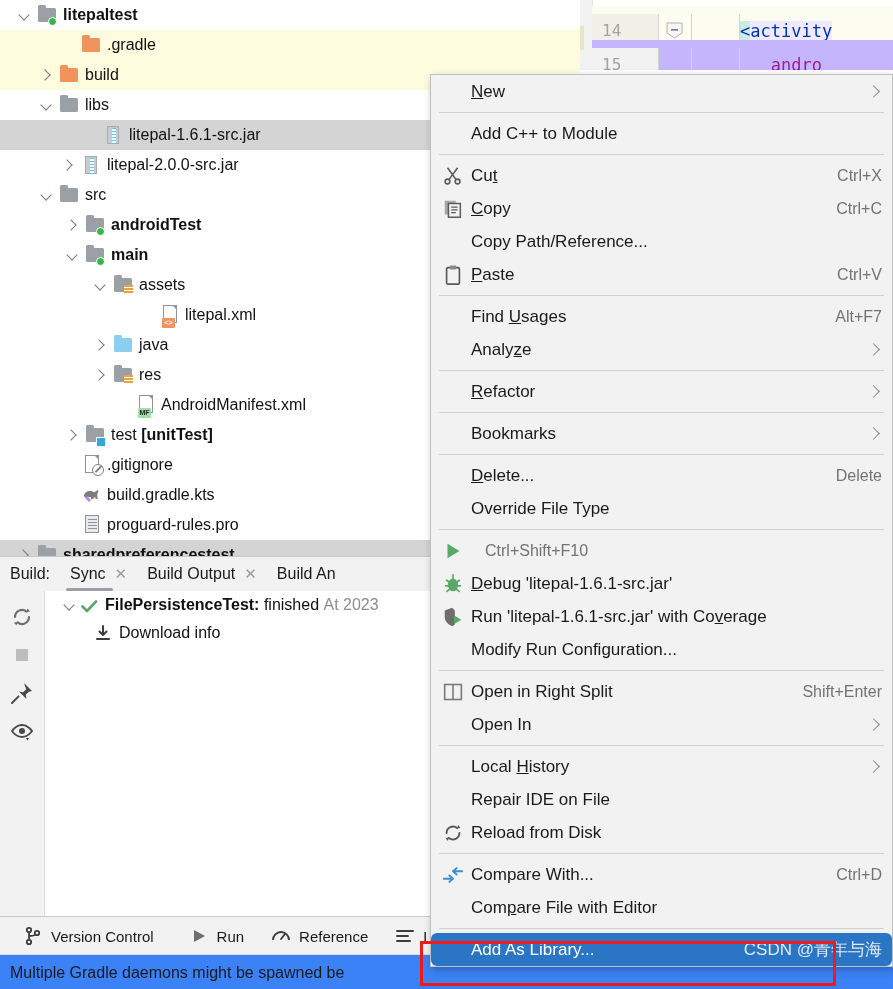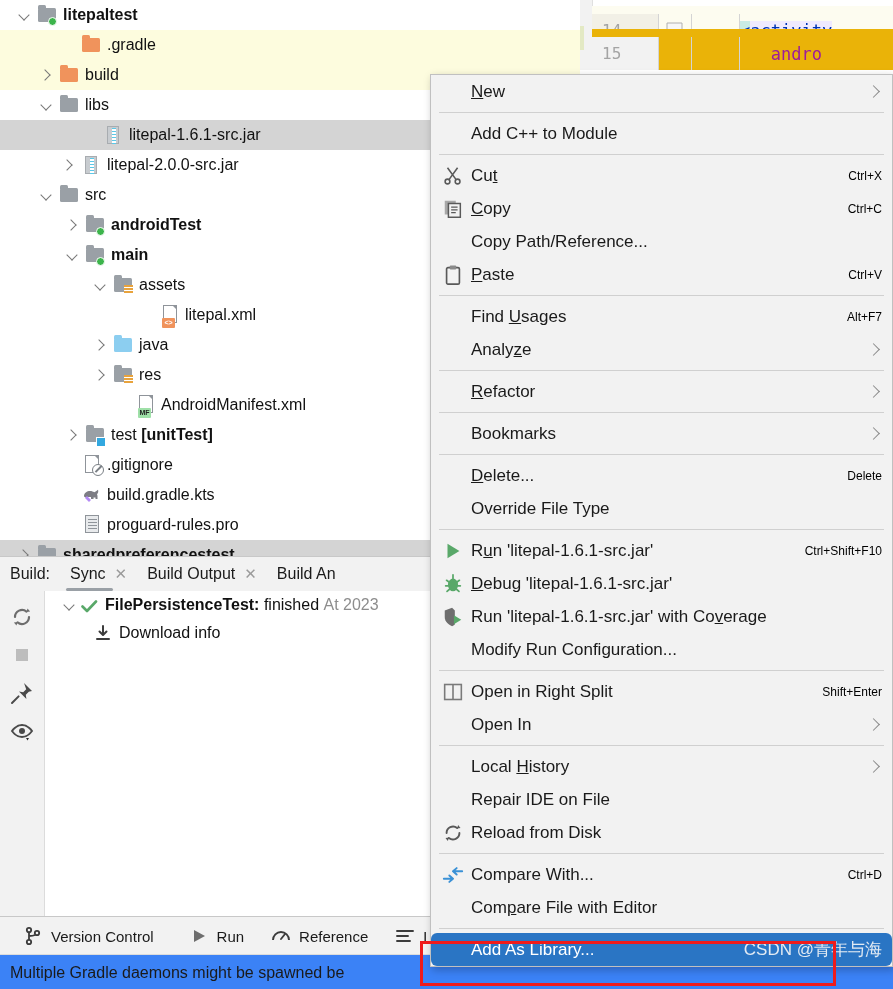--- a/index.html
+++ b/index.html
@@ -10,21 +10,21 @@
     -webkit-font-smoothing:antialiased;
   }
   #root{position:relative;width:893px;height:989px;overflow:hidden;background:#fff;}
 
   
   .editor{position:absolute;left:580px;top:0;width:313px;height:70px;background:#ffffff;overflow:hidden;}
   .ed-strip{position:absolute;left:0;top:0;width:12px;height:70px;background:#f2f2f2;border-right:1px solid #e0e0e0;}
   .ed-strip .mark{position:absolute;left:0;top:26px;width:4px;height:24px;background:#e3e9c4;}
   .ed-row{position:absolute;left:12px;height:49px;display:flex;align-items:center;}
   .ed-row.r14{top:6px;width:301px;background:#fdfcf0;}
-  .ed-row.r15{top:29px;width:301px;background:#eab308;}
+  .ed-row.r15{top:40px;width:301px;background:#c4b5fd;}
   .ed-gut{width:66px;height:34px;display:flex;align-items:center;justify-content:flex-start;
           padding-left:10px;box-sizing:border-box;color:#a4a4a4;font-size:16px;
           font-family:"DejaVu Sans Mono","Liberation Mono",monospace;background:#f2f2f2;}
   .ed-row.r14 .ed-gut{background:#f2f0e6;}
   .ed-fold{width:34px;height:34px;position:relative;border-left:1px solid #d4d4d4;border-right:1px solid #d4d4d4;box-sizing:border-box;background:inherit;}
   .ed-fold .fbox{position:absolute;left:7px;top:8px;width:17px;height:17px;}
   .ed-ann{width:48px;height:34px;border-right:1px solid #d4d4d4;box-sizing:border-box;background:inherit;}
   .ed-code{flex:1;height:34px;display:flex;align-items:center;white-space:pre;
            font-family:"DejaVu Sans Mono","Liberation Mono",monospace;font-size:17px;}
   .tok-brk{background:#c9ece4;color:#0033b3;}
@@ -99,21 +99,21 @@
   .statusbar{position:absolute;left:0;top:954px;width:893px;height:35px;background:#3b82f6;border-top:1px solid #dcdcdc;display:flex;align-items:center;}
   .status-text{margin-left:10px;font-size:16px;color:#1a1a1a;white-space:nowrap;}
 
   
   .ctxmenu{position:absolute;left:430px;top:74px;width:463px;background:#f2f2f2;
            border:1px solid #c0c0c0;box-shadow:2px 3px 8px rgba(0,0,0,0.25);box-sizing:border-box;}
   .mi{position:relative;height:33px;display:flex;align-items:center;padding:0 10px 0 6px;box-sizing:border-box;cursor:default;}
   .mi .mic{width:34px;height:33px;position:relative;flex:0 0 auto;}
   .mi .mlabel{font-size:17px;color:#1a1a1a;white-space:nowrap;flex:1 1 auto;}
   .mi .mlabel u{text-decoration:underline;}
-  .mi .mkey{font-size:12px;color:#000000;white-space:nowrap;margin-left:14px;}
+  .mi .mkey{font-size:16px;color:#737373;white-space:nowrap;margin-left:14px;}
   .mi .marrow{width:16px;margin-left:12px;position:relative;height:33px;flex:0 0 auto;}
   .mi .marrow:after{content:"";position:absolute;left:3px;top:12px;width:8px;height:8px;
                     border-right:1.8px solid #8a8a8a;border-top:1.8px solid #8a8a8a;transform:rotate(45deg);}
   .msep{height:1px;background:#d0d0d0;margin:4px 8px;}
   .mi.sel{background:#2a75c4;border-radius:6px;}
   .mi.sel .mlabel{color:#ffffff;}
   .redbox{position:absolute;left:420px;top:941px;width:416px;height:45px;border:3px solid #ef1b1b;box-sizing:border-box;pointer-events:none;}
   .watermark{font-size:17px;color:#e2eaf3;white-space:nowrap;}
 </style>
 </head>
@@ -547,21 +547,20 @@
         <span class="mic"></span>
         <span class="mlabel">Override File Type</span>
       </div>
       <div class="msep"></div>
       <div class="mi">
         <span class="mic">
           <svg viewBox="0 0 24 24" width="22" height="22" style="position:absolute;left:5px;top:6px">
             <path d="M6 4l13 8-13 8z" fill="#59a869"></path>
           </svg>
         </span>
-        <span class="mlabel">R<u>u</u>n 'litepal-1.6.1-src.jar'</span>
         <span class="mkey">Ctrl+Shift+F10</span>
       </div>
       <div class="mi">
         <span class="mic">
           <svg viewBox="0 0 24 24" width="22" height="22" style="position:absolute;left:5px;top:6px">
             <ellipse cx="12" cy="13" rx="5.5" ry="7" fill="#59a869"></ellipse>
             <path d="M12 2v4M5 8l3 2M19 8l-3 2M4 14h3M17 14h3M5.5 20l3-2.5M18.5 20l-3-2.5" stroke="#59a869" stroke-width="1.9" stroke-linecap="round"></path>
           </svg>
         </span>
         <span class="mlabel"><u>D</u>ebug 'litepal-1.6.1-src.jar'</span>

